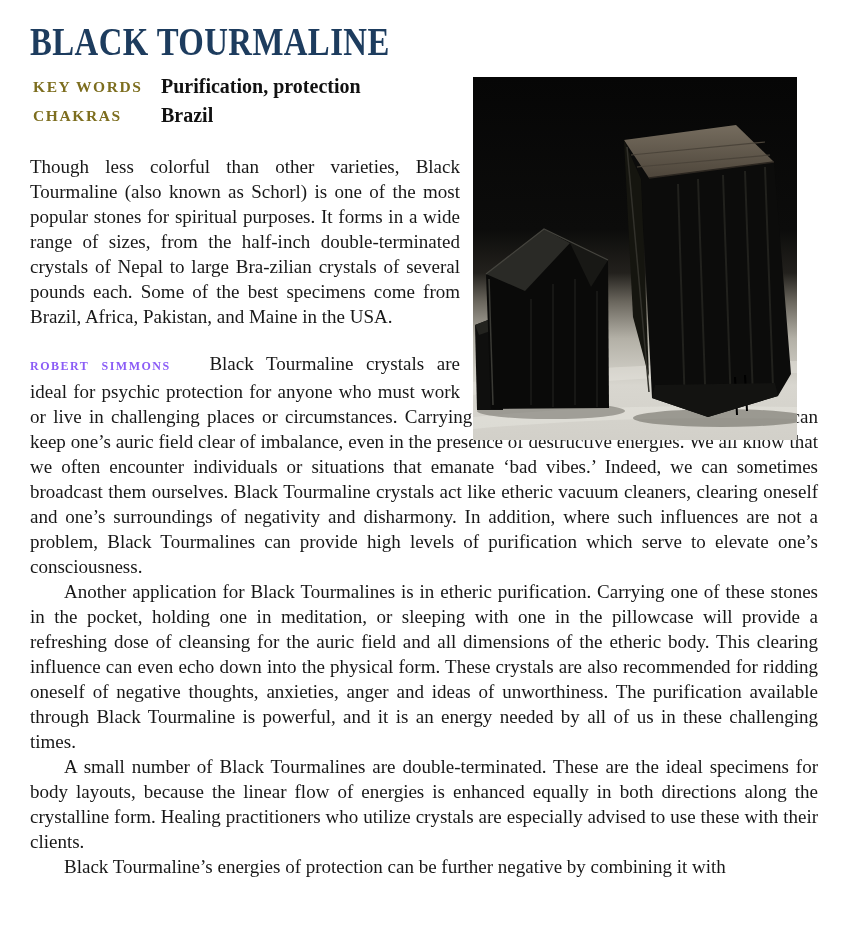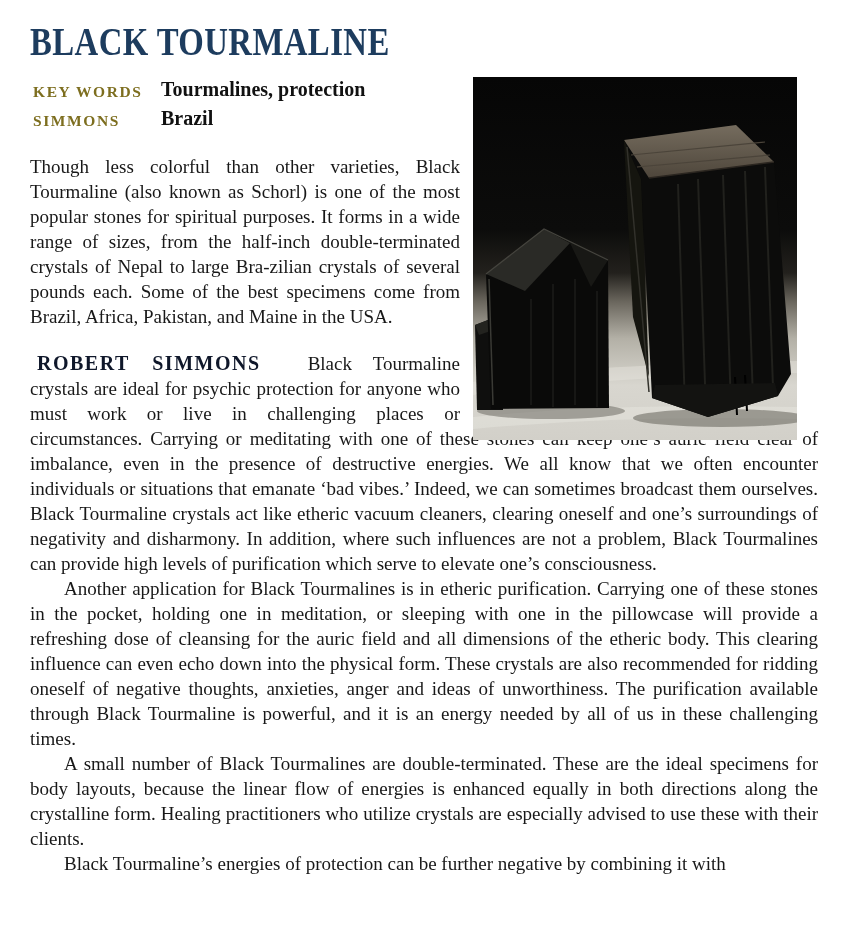--- a/index.html
+++ b/index.html
@@ -22,21 +22,21 @@
     font-size: 41px;
     line-height: 42px;
     letter-spacing: 0.5px;
     transform: scaleX(0.80);
     transform-origin: left center;
     white-space: nowrap;
     margin-bottom: 10px;
   }
 
   .props { margin-left: 3px; }
-  .prop-row { display: flex; align-items: flex-end; height: 29px; }
+  .prop-row { display: flex; align-items: center; height: 29px; }
   .prop-label {
     width: 128px;
     color: #7d6e1f;
     font-weight: 700;
     font-size: 15.5px;
     letter-spacing: 1.6px;
     flex: 0 0 auto;
   }
   .prop-value {
     color: #111111;
@@ -66,45 +66,44 @@
     margin-top: 24px;
   }
 
   .rs-para { margin-top: 22px; }
   .photo-spacer {
     float: right;
     width: 358px;
     height: 51px;
   }
   .author {
-    color: #0f172a;
+    color: #8b5cf6;
     font-weight: 700;
-    font-size: 20px;
+    font-size: 12px;
     letter-spacing: 1.5px;
     padding-right: 26px;
     white-space: nowrap;
-    margin-left: 7px;
   }
 
   p.indented { text-indent: 34px; }
 </style>
 </head>
 <body>
 
 <div class="page">
 
   <h1 class="title">BLACK TOURMALINE</h1>
 
   <div class="props">
     <div class="prop-row">
       <span class="prop-label">KEY WORDS</span>
-      <span class="prop-value">Tourmalines, protection</span>
+      <span class="prop-value">Purification, protection</span>
     </div>
     <div class="prop-row">
-      <span class="prop-label">SIMMONS</span>
+      <span class="prop-label">CHAKRAS</span>
       <span class="prop-value">Brazil</span>
     </div>
   </div>
 
   <figure class="photo" title="Two black tourmaline crystal specimens standing upright on a light stone surface against a dark background">
     <svg viewBox="0 0 324 363" preserveAspectRatio="none" aria-hidden="true">
       <defs>
         <linearGradient id="bg" x1="0" y1="0" x2="0" y2="1">
           <stop offset="0" stop-color="#060606"></stop>
           <stop offset="0.42" stop-color="#0c0c0b"></stop>

